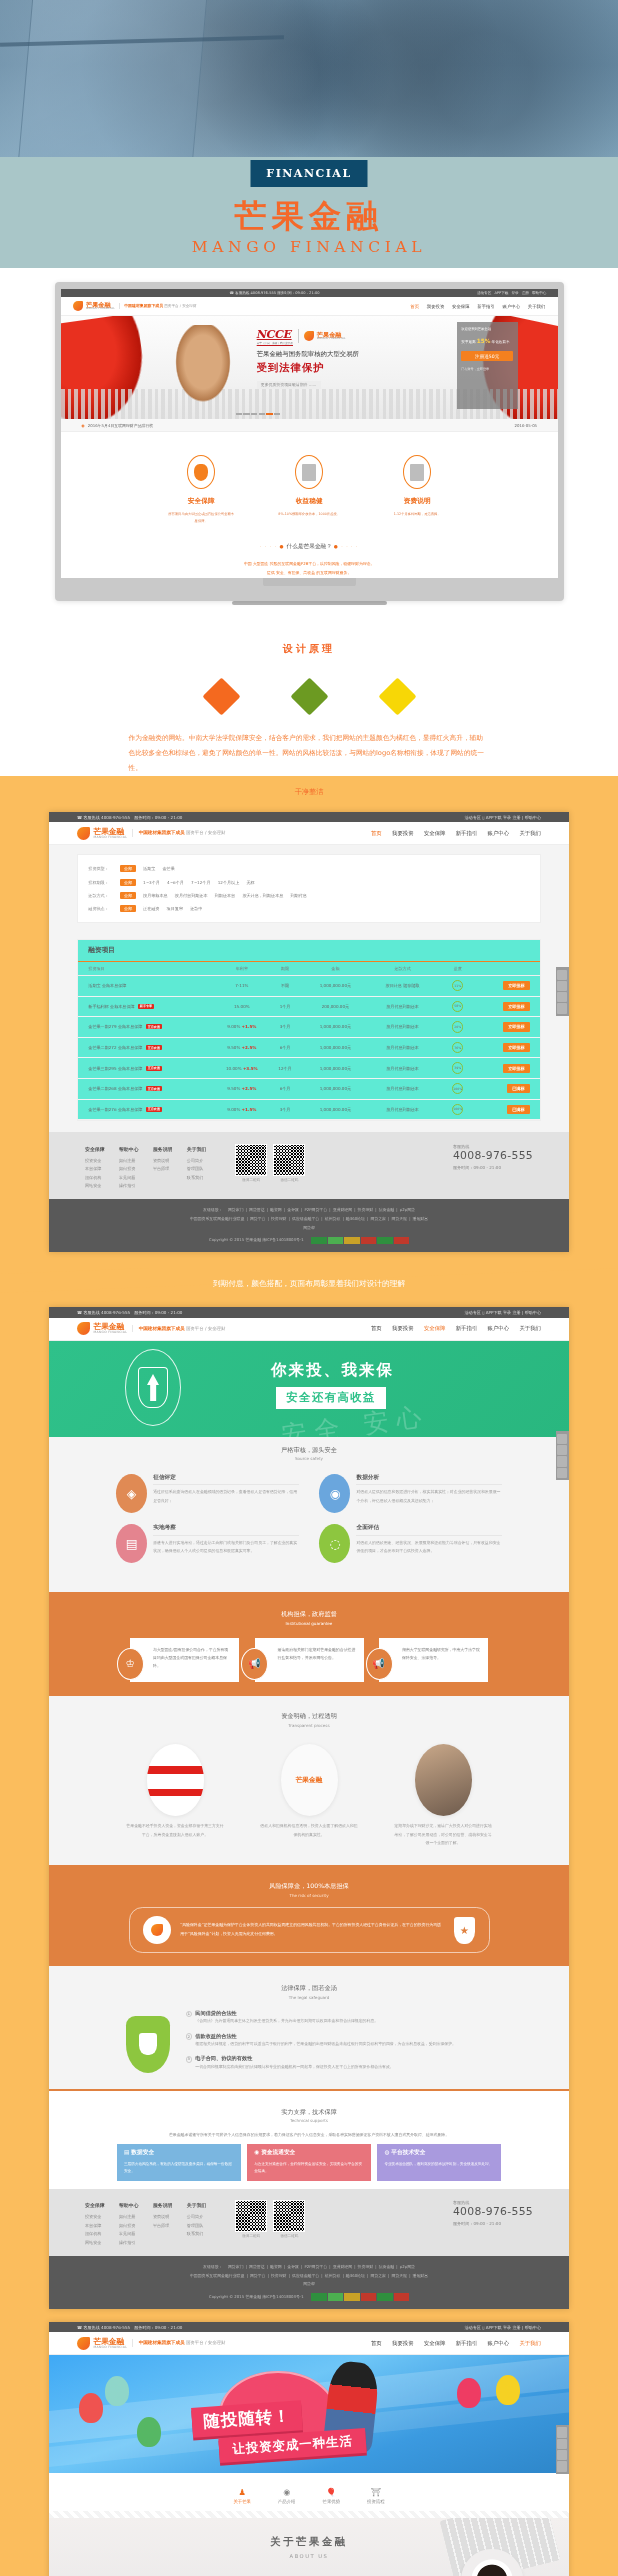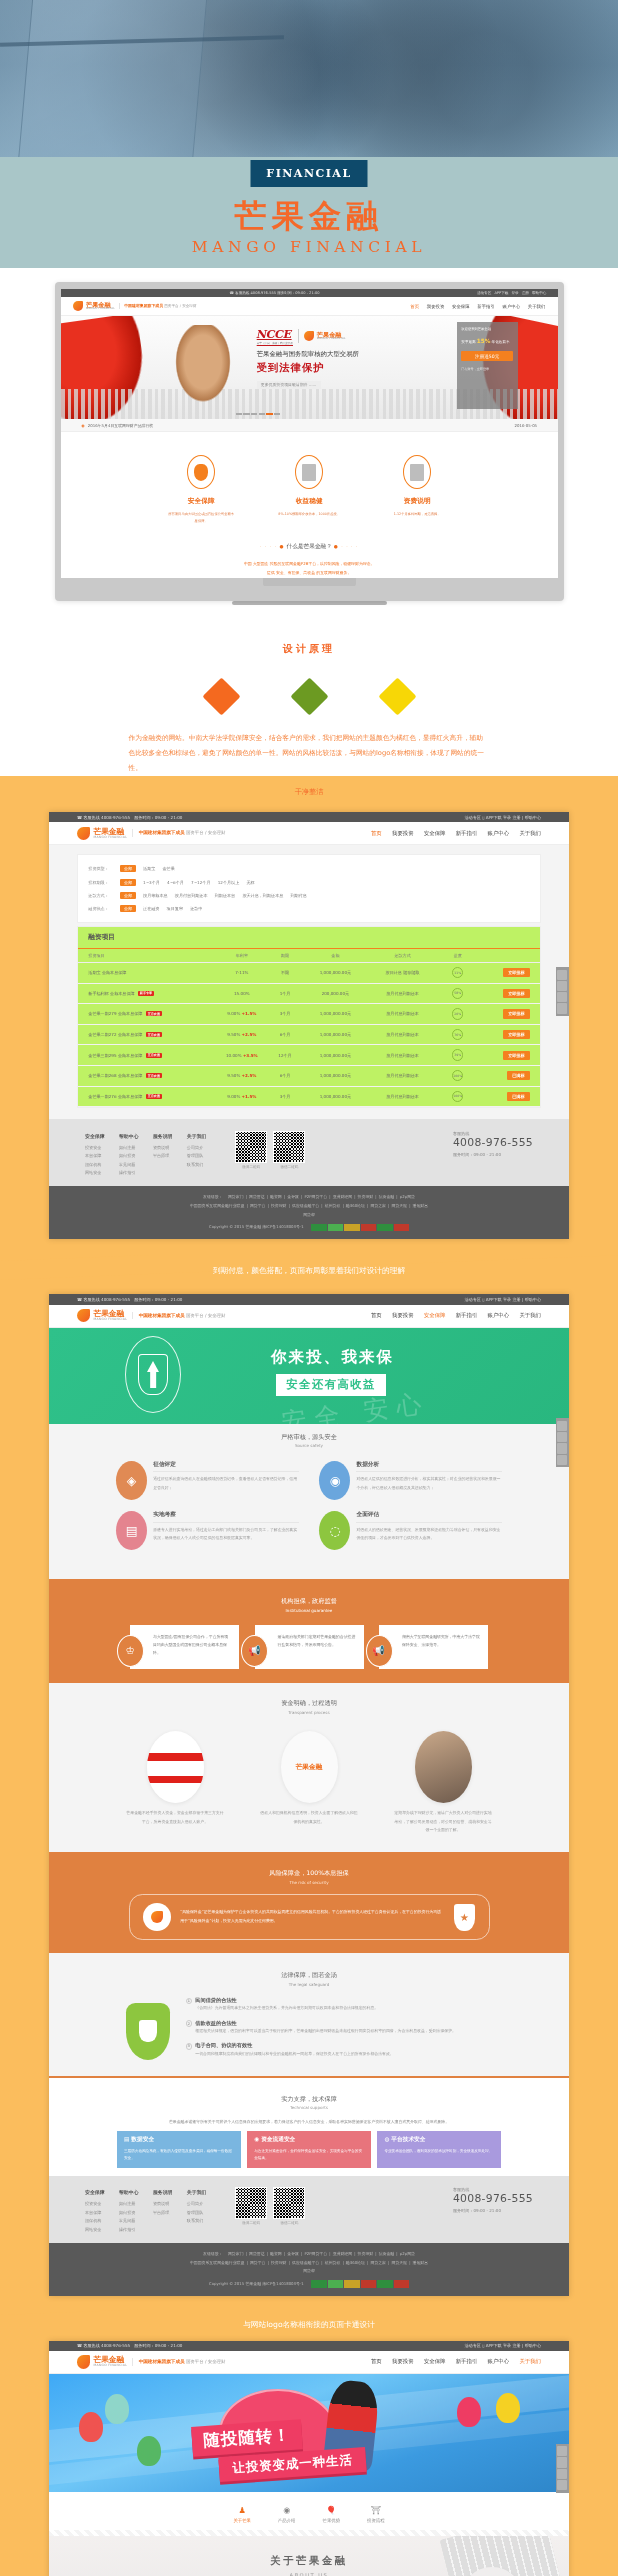--- a/index.html
+++ b/index.html
@@ -185,21 +185,21 @@
   .s-slogan span { color:#999; }
   .s-menu { margin-left:auto; display:flex; gap:10.3px; font-size:5.4px; color:#444; }
   .s-menu .on { color:#ef6c1a; }
 
   
   .filters { background:#fff; margin:8.2px 28px 0; padding:7.2px 10.3px; border:0.5px solid #eee; }
   .frow { display:flex; align-items:center; gap:7.2px; padding:3.1px 0; font-size:4.1px; color:#777; }
   .frow .lb { width:25px; color:#888; }
   .frow .all { background:#f4801f; color:#fff; padding:1px 3.6px; border-radius:1px; }
   .frow .op { color:#777; }
-  .tbl { background:#bef264; margin:3px 28px 0; border:0.5px solid #eee; }
+  .tbl { background:#5eead4; margin:16px 28px 0; border:0.5px solid #eee; }
   .tbl h3 { font-size:6.7px; color:#555; padding:6.2px 10.3px 5.2px; border-bottom:1px solid #f4801f; }
   .thead, .trow { display:flex; align-items:center; padding:0 10.3px; font-size:4.1px; }
   .thead { color:#777; height:14.4px; border-bottom:0.5px solid #eee; }
   .trow { height:20.6px; border-bottom:0.5px solid #f2f2f2; color:#666; }
   .c-name { flex:2.7; display:flex; align-items:center; gap:3.1px; }
   .c-rate { flex:1; text-align:center; }
   .c-term { flex:.8; text-align:center; }
   .c-amt  { flex:1.3; text-align:center; }
   .c-pay  { flex:1.5; text-align:center; }
   .c-prog { flex:.8; text-align:center; }
@@ -1004,23 +1004,20 @@
       </div>
       <div class="sidebar-float" style="top:124px">
         <i></i>
         <i></i>
         <i></i>
         <i></i>
       </div>
     </div>
   </div>
 
-  <div class="band slanted-top">
-    <div class="inner">与网站logo名称相衔接的页面卡通设计</div>
-  </div>
 
   <div class="shot-wrap" style="padding:0 0 15.5px;">
     <div class="orange-bg"></div>
     <div class="shot">
       <div class="s-top">
         <span class="c">☎ <span>客服热线</span> <span>4008-976-555</span>　<span>服务时间</span>：<span>09:00 - 21:00</span></span>
         <span class="r"><span>活动专区</span> ▯ <span>APP下载</span> <span>登录</span> <span>注册</span> | <span>帮助中心</span></span>
       </div>
       <div class="s-nav">
         <div class="s-logo">

